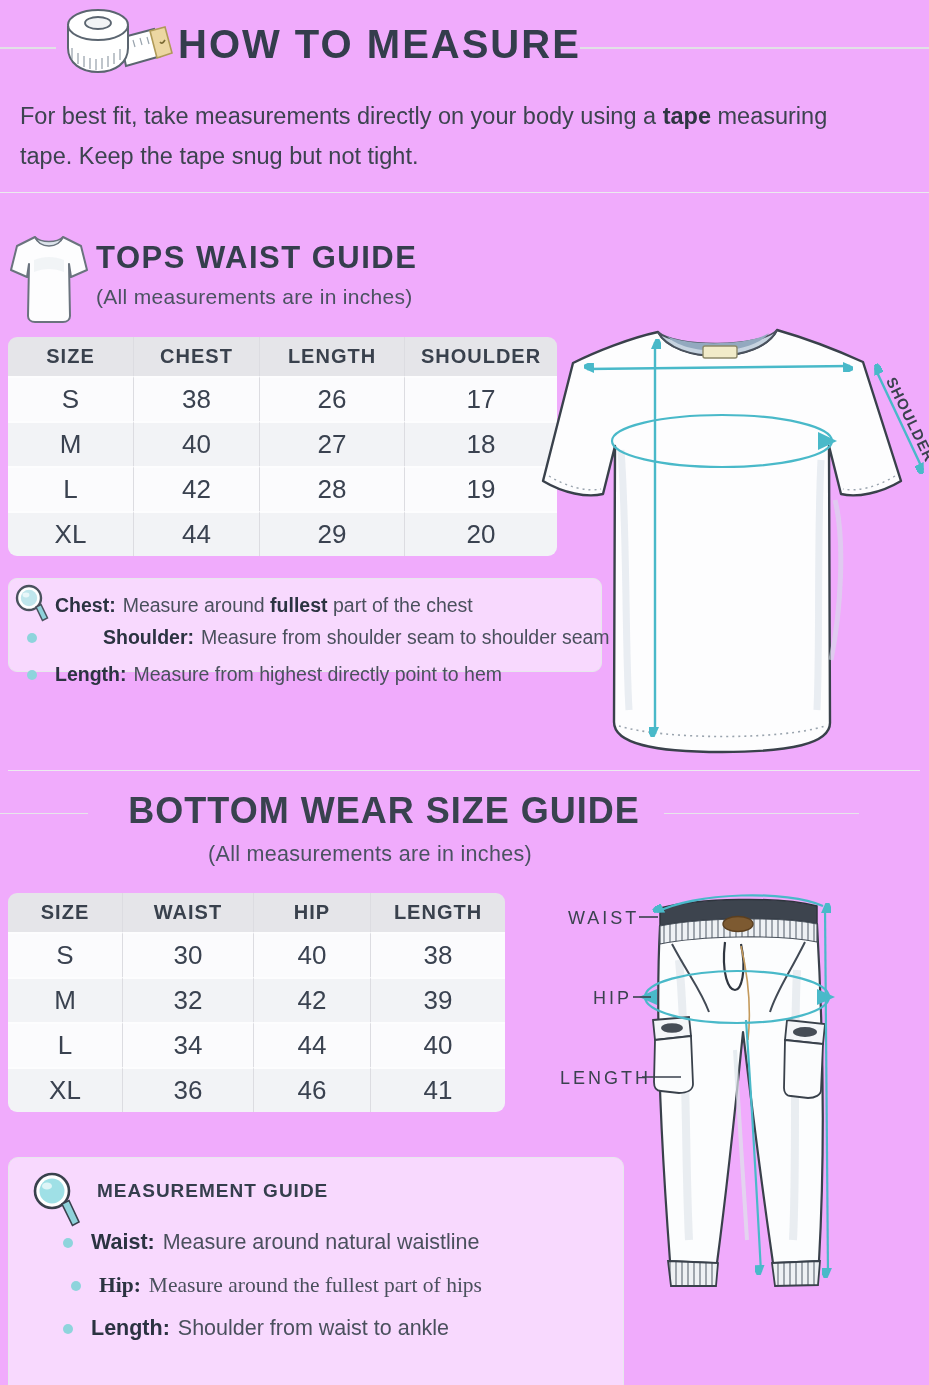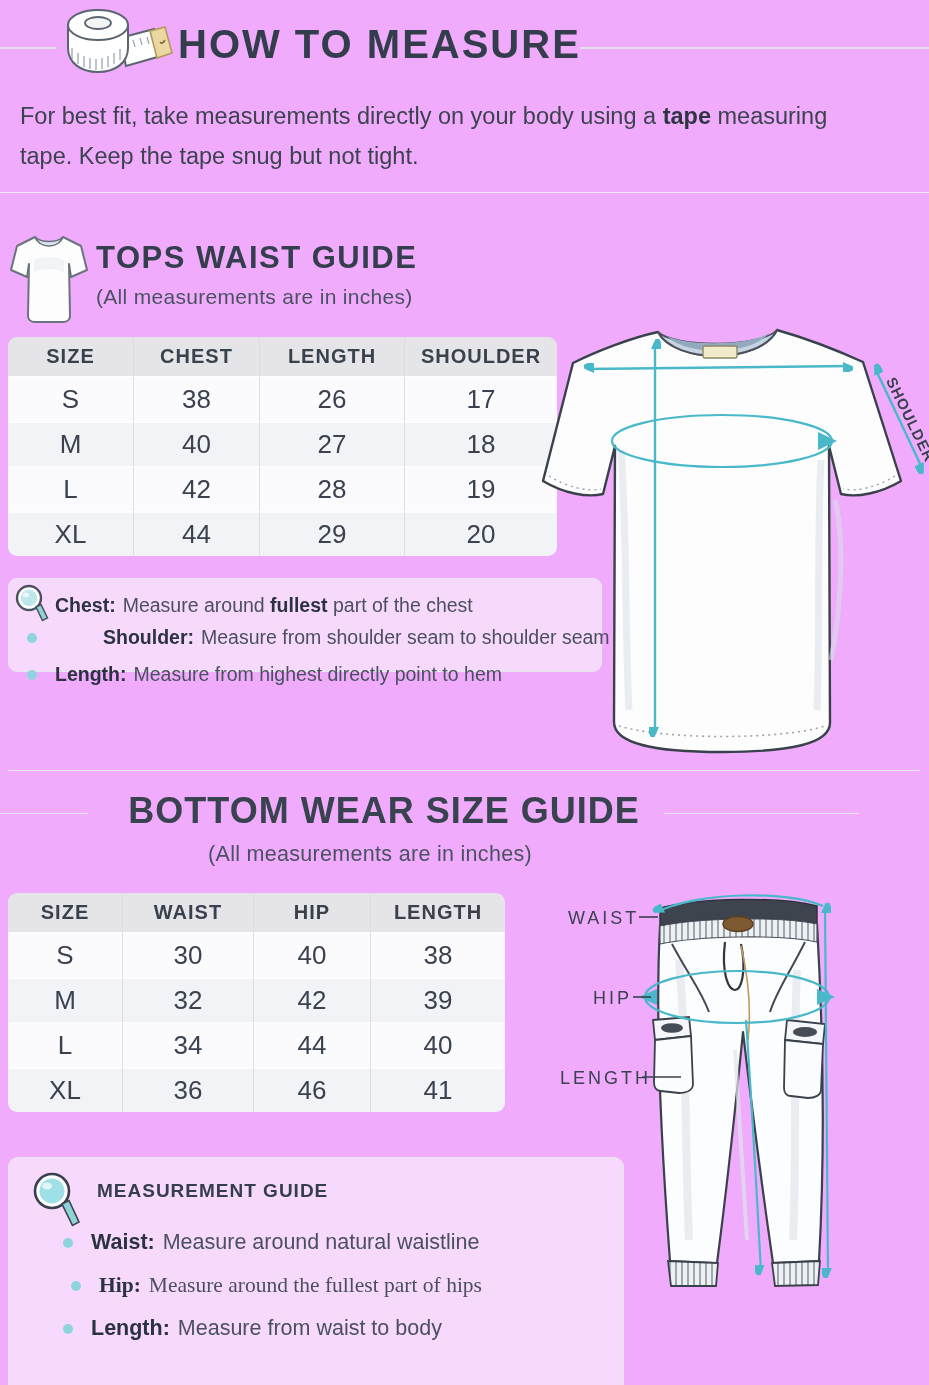--- a/index.html
+++ b/index.html
@@ -337,17 +337,17 @@
     <div class="tip-row" style="top:115px; left:44px;font-family:Liberation Serif, serif;">
       <span class="tip-ico">
           <span class="dot"></span>
         </span>
       <span class="guide-text"><b>Hip:</b><span>Measure around the fullest part of hips</span></span>
     </div>
     <div class="tip-row" style="top:158px; left:36px;">
       <span class="tip-ico">
           <span class="dot"></span>
         </span>
-      <span class="guide-text"><b>Length:</b><span>Measure from waist to body</span></span>
+      <span class="guide-text"><b>Length:</b><span>Shoulder from waist to ankle</span></span>
     </div>
   </div>
 
 </div>
 
 </body></html>

